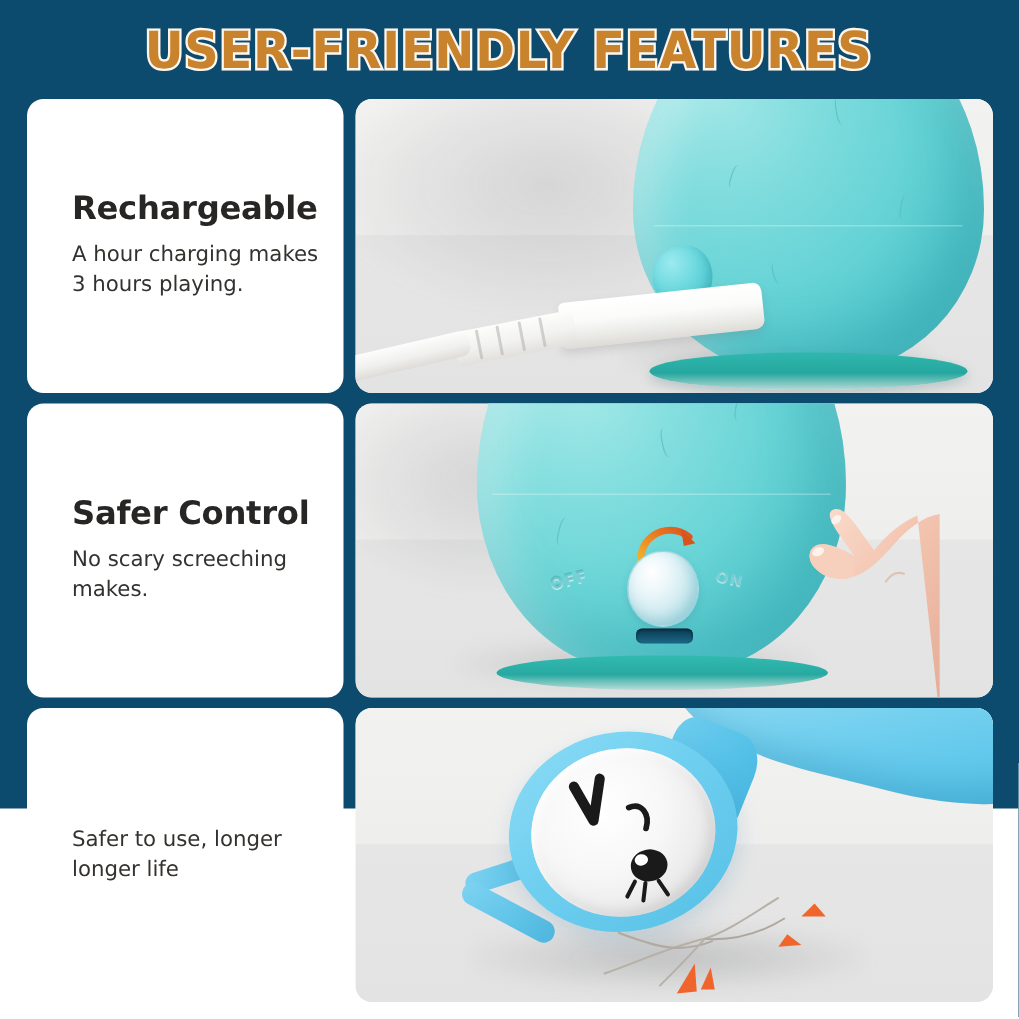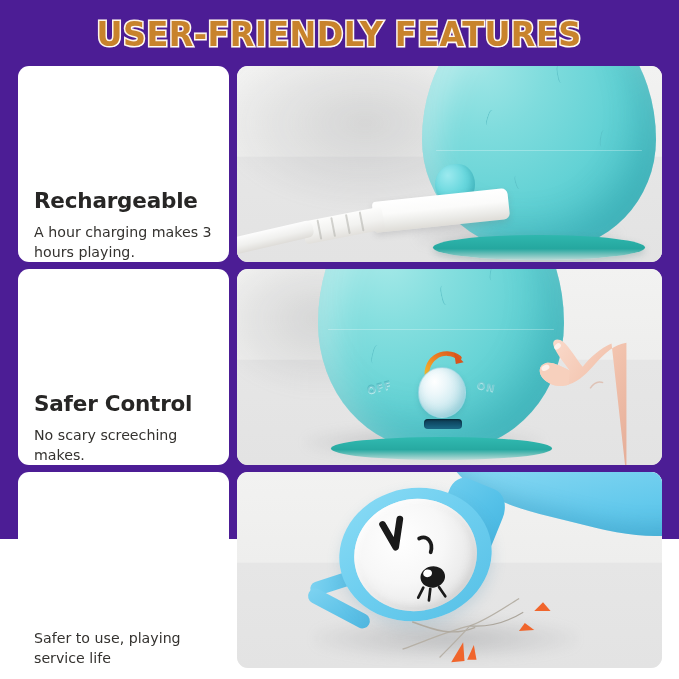--- a/index.html
+++ b/index.html
@@ -9,21 +9,21 @@
   body {
     width: 679px;
     height: 679px;
     overflow: hidden;
     font-family: "Liberation Sans", sans-serif;
   }
   #page {
     position: relative;
     width: 679px;
     height: 539px;
-    background: #4c1d95;
+    background: #0c4a6e;
     box-sizing: border-box;
   }
 
   
   #title-bar {
     position: absolute;
     left: 0;
     top: 14px;
     width: 679px;
     text-align: center;
@@ -56,22 +56,22 @@
     gap: 7px 8px;
   }
 
   .text-card {
     background: #ffffff;
     border-radius: 11px;
     position: relative;
     overflow: hidden;
     display: flex;
     flex-direction: column;
-    justify-content: flex-end;
-    padding: 0 13px 0 16px;
+    justify-content: center;
+    padding: 0 13px 0 30px;
     box-sizing: border-box;
   }
   .card-heading {
     font-family: "DejaVu Sans", sans-serif;
     font-size: 21.5px;
     font-weight: bold;
     color: #272625;
     letter-spacing: -0.2px;
     line-height: 1.1;
     margin: 0 0 9px 0;
@@ -447,21 +447,21 @@
           <path d="M72 100 C50 108 28 100 16 86 C6 74 8 58 22 54
                    C38 50 58 62 74 70 Z" fill="#f7d0bd"></path>
           <ellipse cx="22" cy="64" rx="9" ry="6" fill="#fdf2ec" transform="rotate(-24 22 64)"></ellipse>
           <ellipse cx="48" cy="18" rx="8" ry="5.5" fill="#fdf2ec" transform="rotate(-40 48 18)"></ellipse>
           <path d="M118 108 C126 96 136 92 146 96" stroke="#d9a58f" stroke-width="3" fill="none" opacity="0.55"></path>
         </svg>
       </div>
     </div>
 
     <div class="text-card">
-      <p class="card-body">Safer to use, playing service life</p>
+      <p class="card-body">Safer to use, longer longer life</p>
     </div>
 
     <div class="photo-card">
       <div class="photo-inner">
         <div class="backdrop"></div>
         <div class="table-shadow" style="left:18%;top:74%;width:62%;height:22%;"></div>
 
         <div class="toy-handle"></div>
         <div class="toy-collar"></div>
 

